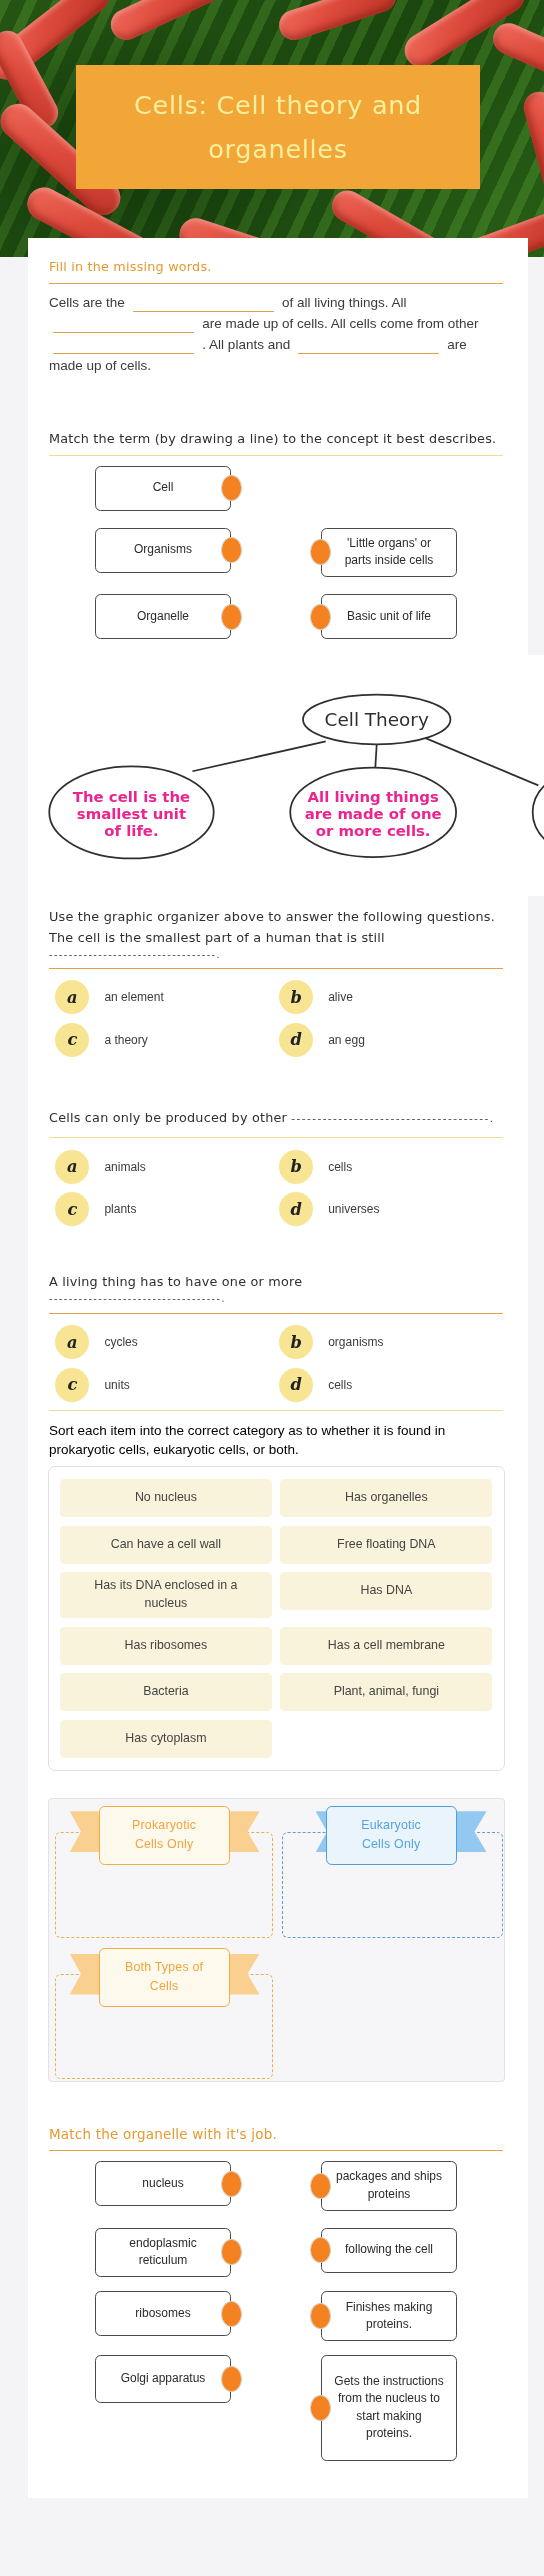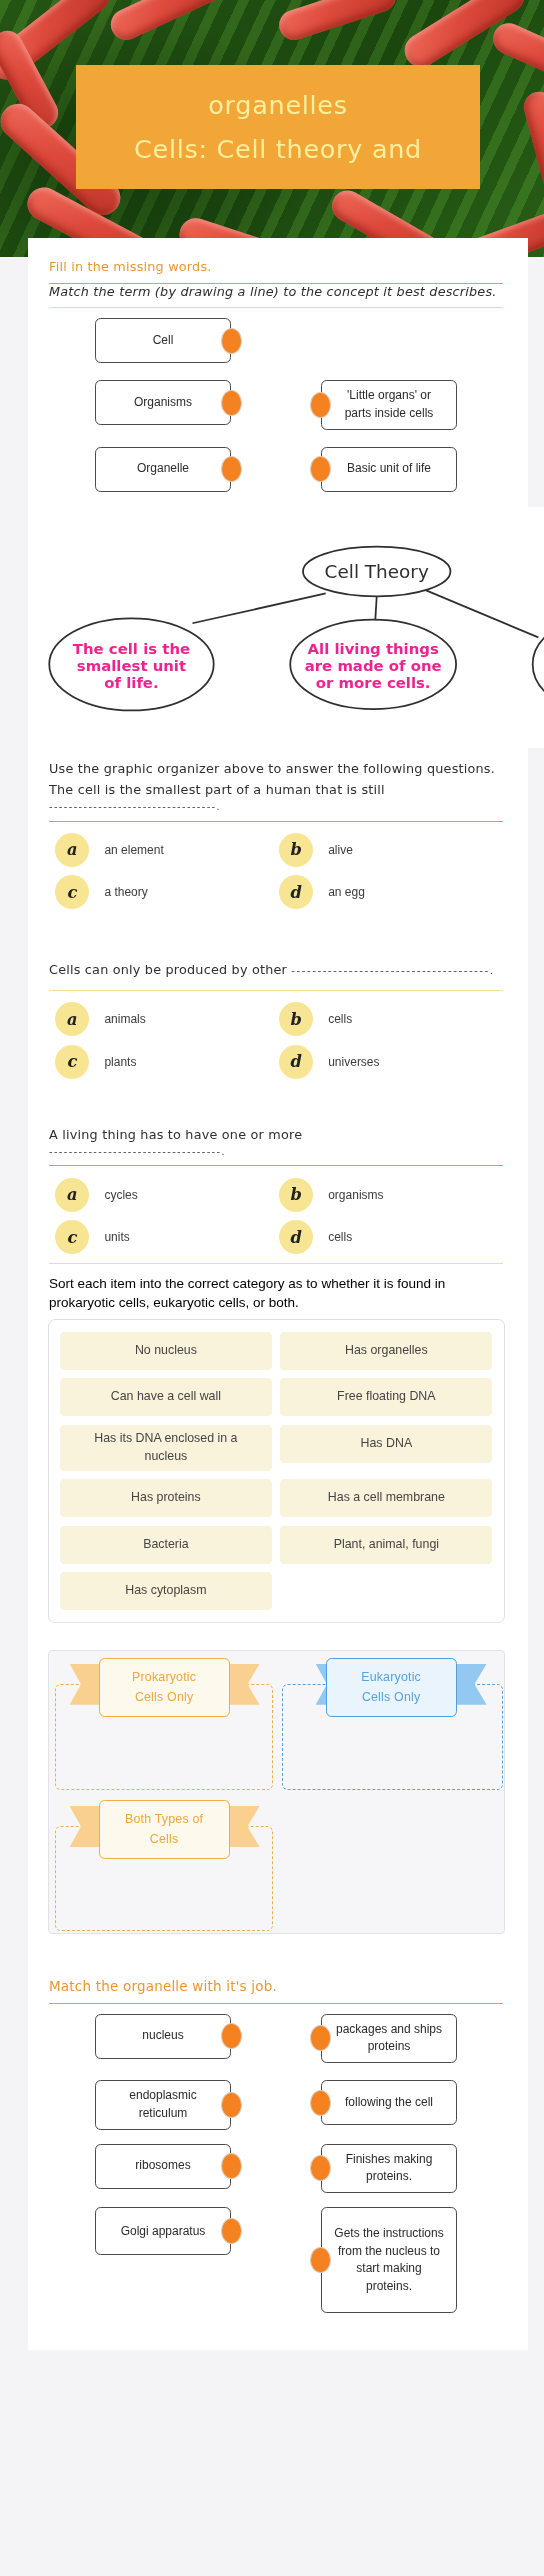--- a/index.html
+++ b/index.html
@@ -104,31 +104,42 @@
     <div class="pill" style="left:489px;top:43px;width:128px;height:31px;transform:rotate(24deg);"></div>
     <div class="pill" style="left:312px;top:71px;width:43px;height:31px;transform:rotate(10deg);"></div>
     <div class="pill" style="left:-28px;top:64px;width:106px;height:31px;transform:rotate(62deg);"></div>
     <div class="pill" style="left:-14px;top:142px;width:149px;height:35px;transform:rotate(42deg);"></div>
     <div class="pill" style="left:21px;top:213px;width:142px;height:33px;transform:rotate(28deg);"></div>
     <div class="pill" style="left:177px;top:234px;width:135px;height:33px;transform:rotate(18deg);"></div>
     <div class="pill" style="left:326px;top:213px;width:121px;height:31px;transform:rotate(30deg);"></div>
     <div class="pill" style="left:496px;top:128px;width:106px;height:31px;transform:rotate(75deg);"></div>
     <div class="pill" style="left:454px;top:227px;width:113px;height:31px;transform:rotate(-20deg);"></div>
     <div class="title-box">
+      <div class="title-line">Cells: Cell theory and</div>
       <div class="title-line">organelles</div>
-      <div class="title-line">Cells: Cell theory and</div>
     </div>
   </div>
 
   <div class="card">
 
     <div class="hw sec-header-orange">Fill in the missing words.</div>
     <hr class="rule">
-
-    <div class="hw sec-header-black" style="font-style:italic;">Match the term (by drawing a line) to the concept it best describes.</div>
+    <div class="fill-par">
+      <span>Cells are the</span>
+      <input class="blank-input" type="text" style="">
+      <span>of all living things. All</span>
+      <input class="blank-input" type="text" style="">
+      <span>are made up of cells. All cells come from other</span>
+      <input class="blank-input" type="text" style="">
+      <span>. All plants and</span>
+      <input class="blank-input" type="text" style="">
+      <span>are made up of cells.</span>
+    </div>
+
+    <div class="hw sec-header-black" style="margin-top:55px;">Match the term (by drawing a line) to the concept it best describes.</div>
     <hr class="rule yellow">
     <div class="match-rows">
       <div class="match-row">
         <div class="mbox">
           <span>Cell</span>
           <span class="dot east"></span>
         </div>
       </div>
       <div class="match-row">
         <div class="mbox">
@@ -252,21 +263,21 @@
 
     <hr class="rule yellow">
     <div class="sort-instr">Sort each item into the correct category as to whether it is found in prokaryotic cells, eukaryotic cells, or both.</div>
     <div class="sort-box">
       <div class="tile">No nucleus</div>
       <div class="tile">Has organelles</div>
       <div class="tile">Can have a cell wall</div>
       <div class="tile">Free floating DNA</div>
       <div class="tile">Has its DNA enclosed in a nucleus</div>
       <div class="tile">Has DNA</div>
-      <div class="tile">Has proteins</div>
+      <div class="tile">Has ribosomes</div>
       <div class="tile">Has a cell membrane</div>
       <div class="tile">Bacteria</div>
       <div class="tile">Plant, animal, fungi</div>
       <div class="tile">Has cytoplasm</div>
       <div class="tile tile-spacer"></div>
     </div>
 
     <div class="dz-wrap">
 
       <div class="dz-area" style="left:6.4px;top:33px;width:218px;height:106px;"></div>

